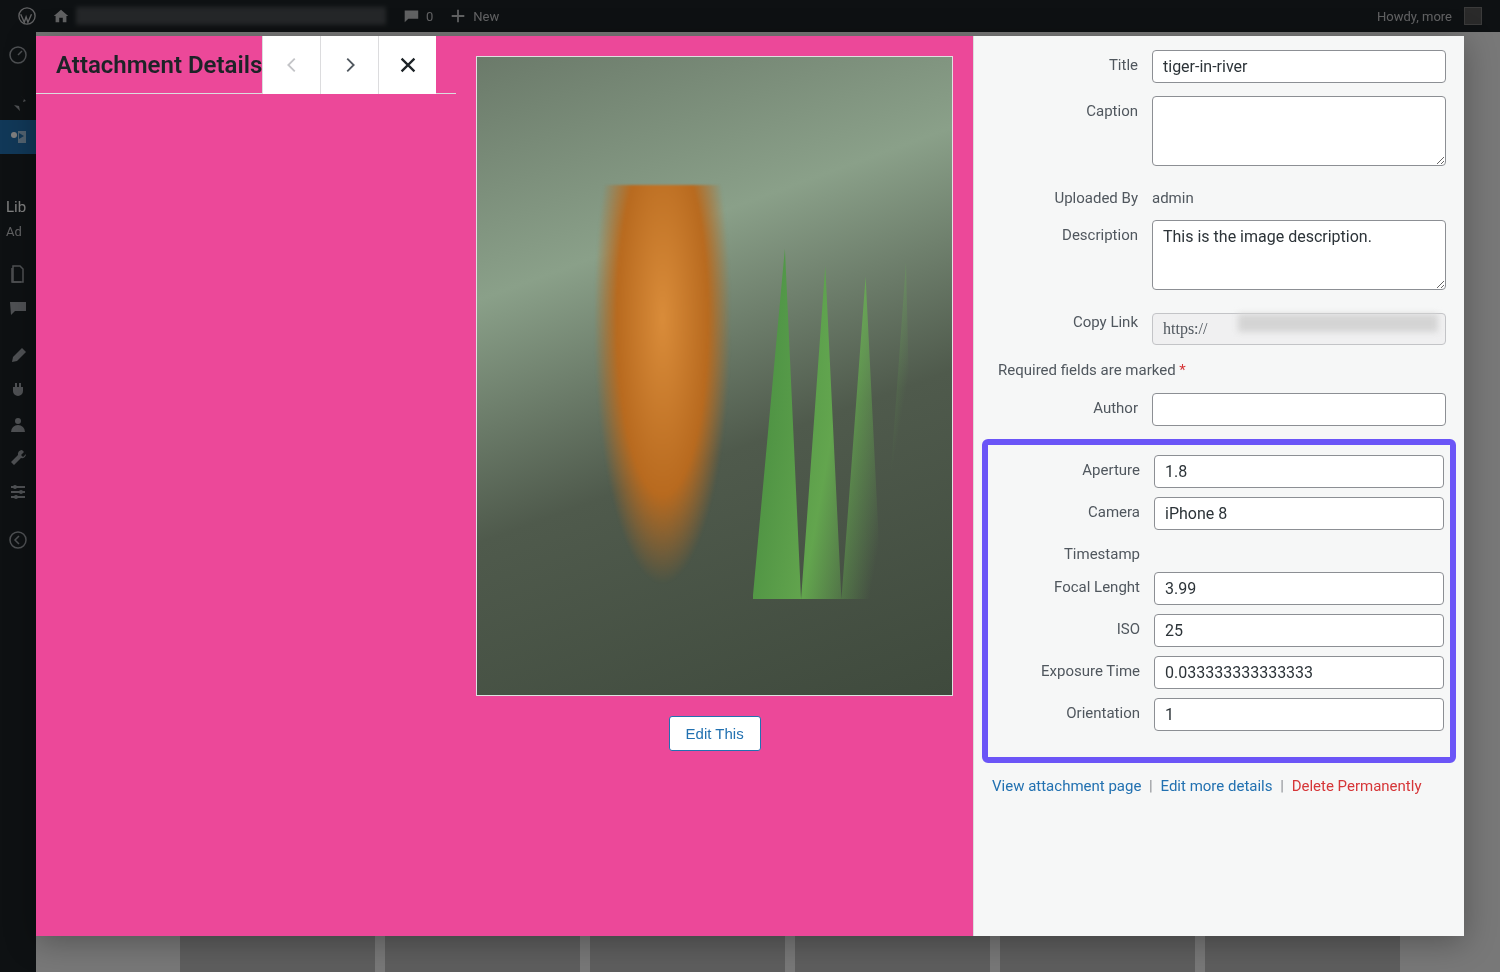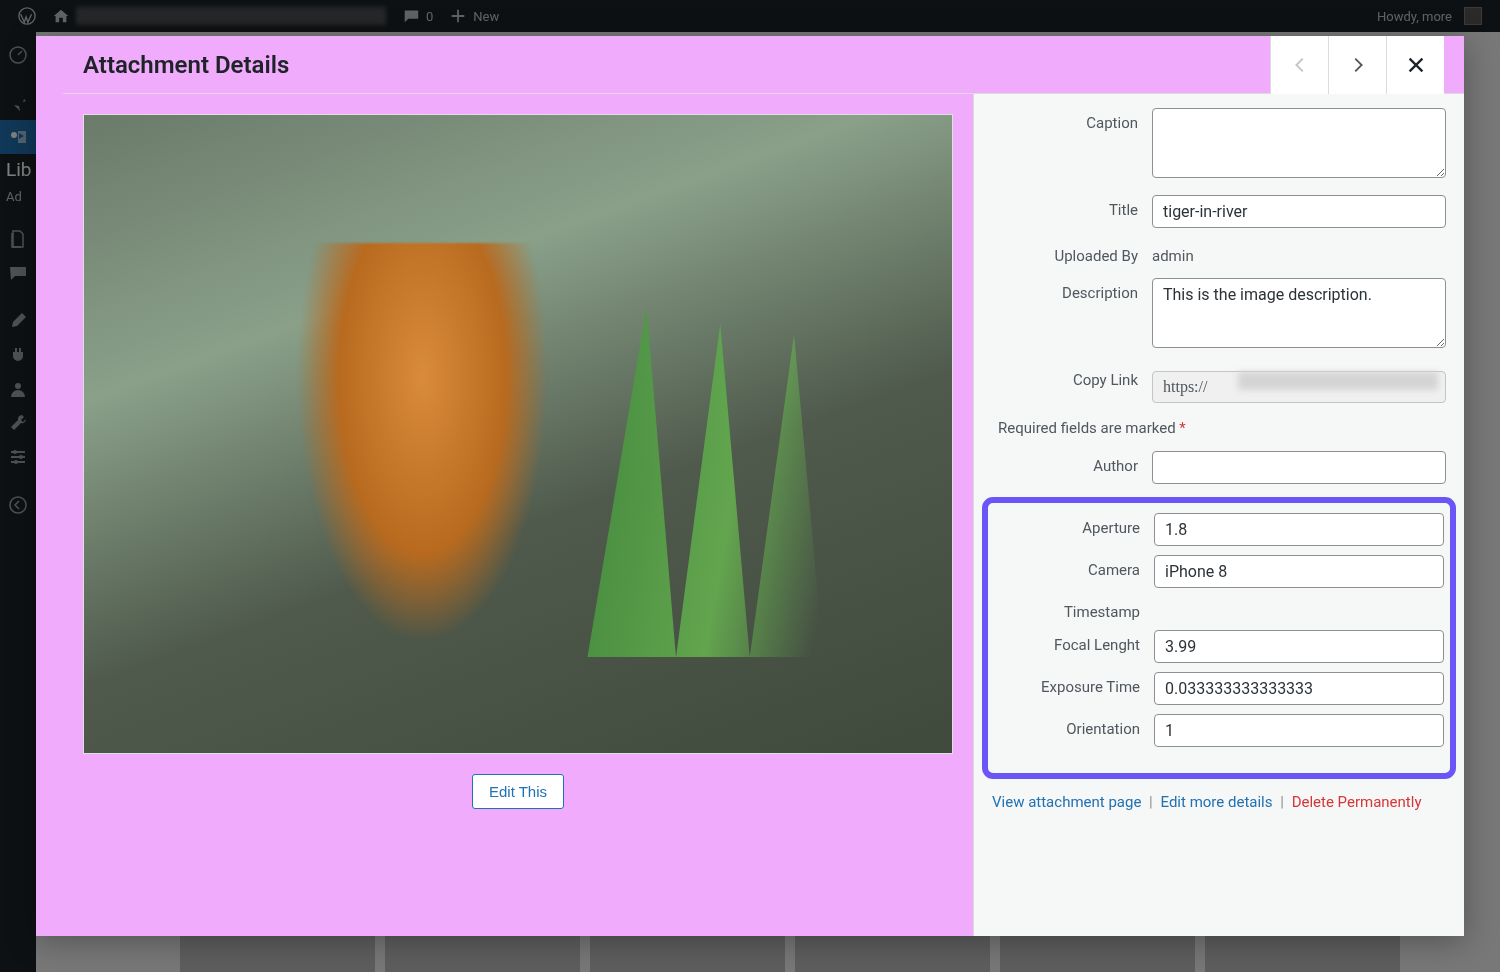--- a/index.html
+++ b/index.html
@@ -13,33 +13,33 @@
   .adminbar .blur { width:310px; height:18px; background: #4a4e52; border-radius:2px; filter: blur(2px); }
   .adminbar .right { margin-left:auto; display:flex; align-items:center; }
   .adminbar .avatar { width:18px; height:18px; background:#555; margin-left:6px; border:1px solid #777; }
 
   
   .adminmenu { position:absolute; top:32px; left:0; bottom:0; width:36px; background:#1d2327; z-index:4; padding-top:6px; }
   .adminmenu .mi { height:34px; display:flex; align-items:center; justify-content:center; }
   .adminmenu .mi svg { width:20px; height:20px; fill:#9ea3a8; }
   .adminmenu .mi.active { background:#2271b1; }
   .adminmenu .mi.active svg { fill:#fff; }
-  .adminmenu .lbl { color:#fff; font-size:19px; padding:4px 6px; }
+  .adminmenu .lbl { color:#fff; font-size:15px; padding:4px 6px;margin-top:40px; }
   .adminmenu .sublbl { color:#c3c4c7; font-size:13px; padding:4px 6px; }
   .adminmenu .gap { height:14px; }
 
   
   .bg-thumbs { position:absolute; bottom:0; left:180px; right:0; height:120px; display:flex; gap:10px; z-index:1; }
   .bg-thumbs div { width:195px; height:120px; background:#bdbdbd; }
 
   
   .backdrop { position:absolute; inset:0; background:rgba(0,0,0,0.5); z-index:6; }
 
   
-  .modal { position:absolute; top:36px; left:36px; right:36px; bottom:36px; background:#f0abfc; z-index:7; display:flex; flex-direction:column; box-shadow:0 6px 30px rgba(0,0,0,.3);padding-left:27px; }
+  .modal { position:absolute; top:36px; left:36px; right:36px; bottom:36px; background:#ec4899; z-index:7; display:flex; flex-direction:row; box-shadow:0 6px 30px rgba(0,0,0,.3); }
   .modal-header { height:58px; border-bottom:1px solid #dcdcde; display:flex; align-items:center; padding:0 20px; }
   .modal-header h1 { font-size:24px; font-weight:600; color:#1d2327; }
   .modal-nav { margin-left:auto; display:flex; height:58px; }
   .modal-nav button { width:58px; height:58px; border:0; border-left:1px solid #dcdcde; background:#fff; display:flex; align-items:center; justify-content:center; cursor:pointer; }
   .modal-nav button svg { width:22px; height:22px; fill:none; stroke:#50575e; stroke-width:2; }
   .modal-nav button:first-child svg { stroke:#c3c4c7; }
   .modal-nav button.close svg { stroke:#1d2327; stroke-width:2.5; }
 
   .modal-body { flex:1; display:flex; min-height:0; }
   .preview-pane { flex:1; border-right:1px solid #dcdcde; display:flex; flex-direction:column; align-items:center; padding:20px; overflow:auto; }
@@ -55,21 +55,21 @@
   .row .ctrl { flex:1; }
   .row input[type=text], .row textarea {
     width:100%; border:1px solid #8c8f94; border-radius:4px; padding:6px 10px; font-size:16px; color:#2c3338; background:#fff; font-family:inherit;
   }
   .row textarea { height:70px; resize:both; }
   .row.readonly .ctrl { padding-top:6px; color:#50575e; }
   .row.readonly input { background:#f0f0f1; color:#50575e; border-color:#c3c4c7; }
   .row .blurval { display:inline-block; width:200px; height:18px; background:#d4d4d4; filter:blur(3px); vertical-align:middle; }
   .req-note { margin:16px 6px 14px 6px; color:#50575e; }
   .req-note .ast { color:#d63638; }
-  .highlight { border:6px solid #6b55f7; border-radius:11px; padding:10px 6px 10px 6px; margin:0 -10px 14px -10px; }
+  .highlight { border:6px solid #6b55f7; border-radius:6px; padding:10px 6px 10px 6px; margin:0 -10px 14px -10px; }
   .highlight .row { margin-bottom:9px; }
   .highlight .row input { background:#fff; }
   .actions { font-size:15px; }
   .actions a { color:#2271b1; text-decoration:none; }
   .actions a.del { color:#d63638; }
   .actions .sep { color:#8c8f94; padding:0 4px; }
 </style>
 </head>
 <body>
 
@@ -214,27 +214,27 @@
 
   <div class="modal-body">
     <div class="preview-pane">
       <div class="img-frame"></div>
       <button class="edit-btn">Edit This</button>
     </div>
 
     <div class="details-pane">
 
       <div class="row">
+        <label>Title</label>
+        <div class="ctrl"><input type="text" value="tiger-in-river" style=""></div>
+      </div>
+
+      <div class="row">
         <label>Caption</label>
         <div class="ctrl"><textarea style=""></textarea></div>
-      </div>
-
-      <div class="row">
-        <label>Title</label>
-        <div class="ctrl"><input type="text" value="tiger-in-river" style=""></div>
       </div>
 
       <div class="row readonly">
         <label>Uploaded By</label>
         <div class="ctrl">admin</div>
       </div>
 
       <div class="row">
         <label>Description</label>
         <div class="ctrl"><textarea style="">This is the image description.</textarea></div>
@@ -265,20 +265,24 @@
         <div class="row">
           <label>Camera</label>
           <div class="ctrl"><input type="text" value="iPhone 8" style=""></div>
         </div>
         <div class="row">
           <label>Timestamp</label>
         </div>
         <div class="row">
           <label>Focal Lenght</label>
           <div class="ctrl"><input type="text" value="3.99" style=""></div>
+        </div>
+        <div class="row">
+          <label>ISO</label>
+          <div class="ctrl"><input type="text" value="25" style=""></div>
         </div>
         <div class="row">
           <label>Exposure Time</label>
           <div class="ctrl"><input type="text" value="0.033333333333333" style=""></div>
         </div>
         <div class="row" style="margin-bottom:16px;">
           <label>Orientation</label>
           <div class="ctrl"><input type="text" value="1" style=""></div>
         </div>
       </div>

